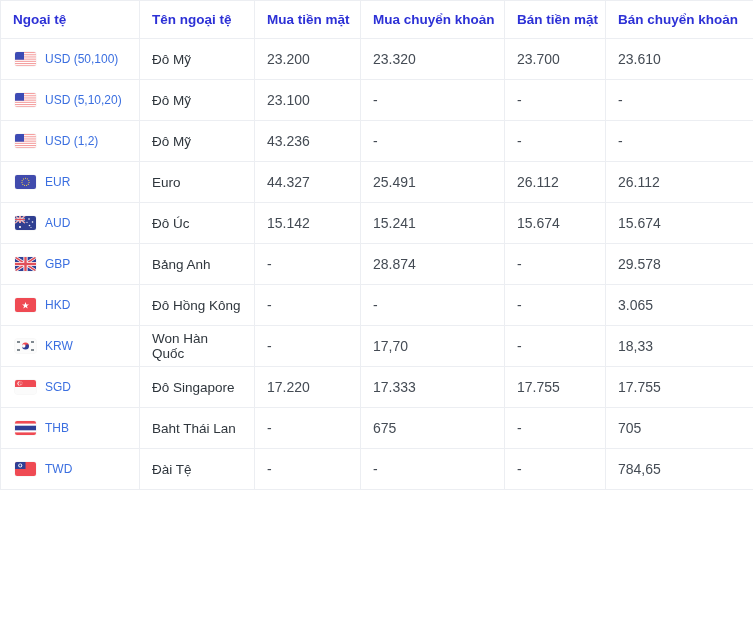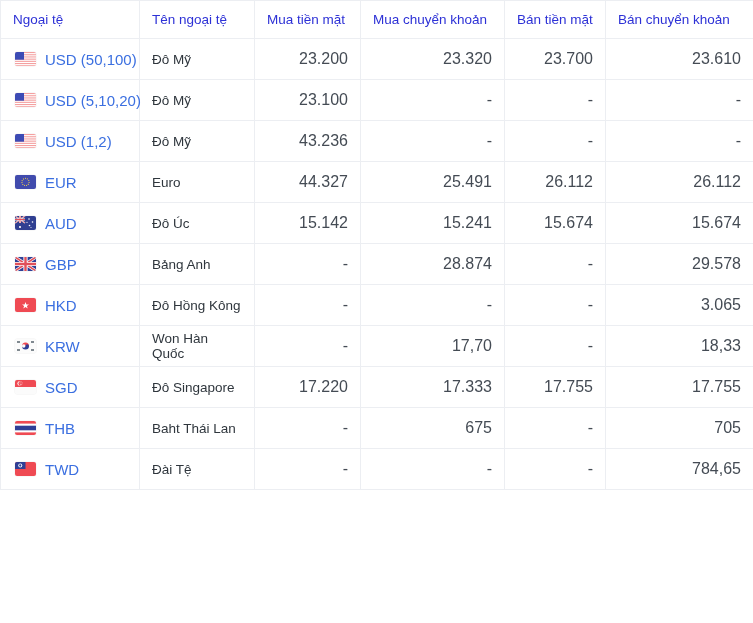--- a/index.html
+++ b/index.html
@@ -16,47 +16,47 @@
   }
   .rate-table th,.rate-table td{
     border:1px solid #eceef2;
     padding:0 12px;
     box-sizing:border-box;
   }
   .rate-table th{
     height:38px;
     color:#2d31d6;
     font-size:13.5px;
-    font-weight:normal;
+    font-weight:bold;
     text-align:left;
     white-space:nowrap;
     vertical-align:middle;
   }
   .rate-table th.num{text-align:left;}
   .rate-table td{
     height:41px;
     font-size:13.5px;
     color:#333a42;
     vertical-align:middle;
   }
   td.code-cell{padding-left:14px;}
   td.num{
-    text-align:right;
+    text-align:left;
     color:#444b54;
-    font-size:16px;
+    font-size:14px;
   }
   td.name-cell{color:#2f363d;}
   .ccy{
     display:flex;
     align-items:center;
     gap:9px;
   }
   .ccy-code{
     color:#3b6fe0;
-    font-size:15px;
+    font-size:12px;
     white-space:nowrap;
   }
   .flag{
     width:21px;height:14px;
     flex:0 0 21px;
     border-radius:2px;
     overflow:hidden;
     display:block;
     box-shadow:0 0 0 0.5px rgba(0,0,0,.06);
   }

